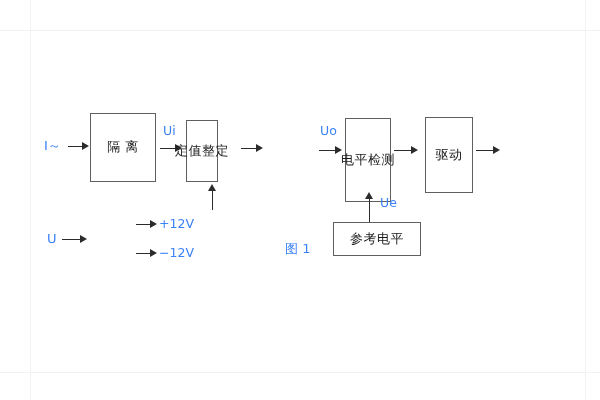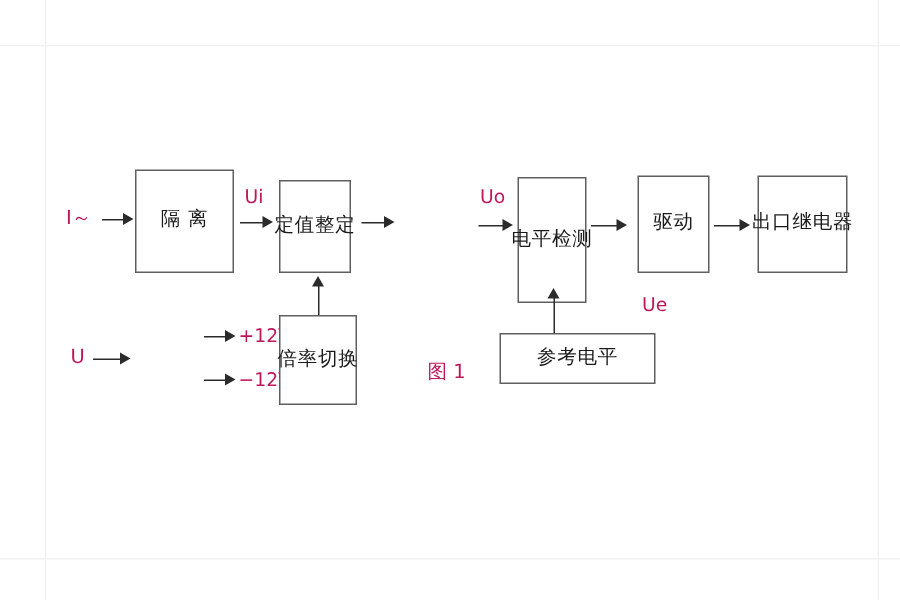--- a/index.html
+++ b/index.html
@@ -42,21 +42,21 @@
     color: #1a1a1a;
     font-size: 13px;
     line-height: 1.9;
     letter-spacing: 0.5px;
     white-space: nowrap;
   }
   .box .ln { display: block; }
 
   .label {
     position: absolute;
-    color: #be185d;
+    color: #3b82f6;
     font-size: 13px;
     white-space: nowrap;
     line-height: 1;
   }
   .label-sm { font-size: 12.5px; }
 
   
   .conn-h {
     position: absolute;
     height: 1px;
@@ -98,77 +98,69 @@
   <div class="head-r" style="left:82px; top:142px;"></div>
 
   <div class="box" style="left:90px; top:113px; width:66px; height:69px;">
     <span class="ln">隔 离</span>
   </div>
 
   <div class="label label-sm" style="left:163px; top:125px;">Ui</div>
   <div class="conn-h" style="left:160px; top:148px; width:17px;"></div>
   <div class="head-r" style="left:175px; top:144px;"></div>
 
-  <div class="box" style="left:186px; top:120px; width:48px; height:62px;">
+  <div class="box" style="left:186px; top:120px; width:32px; height:62px;">
     <span class="ln">定值</span>
     <span class="ln">整定</span>
   </div>
 
   <div class="conn-h" style="left:241px; top:148px; width:17px;"></div>
   <div class="head-r" style="left:256px; top:144px;"></div>
 
 
   <div class="label label-sm" style="left:320px; top:125px;">Uo</div>
   <div class="conn-h" style="left:319px; top:150px; width:18px;"></div>
   <div class="head-r" style="left:335px; top:146px;"></div>
 
   <div class="box" style="left:345px; top:118px; width:46px; height:84px;">
     <span class="ln">电平</span>
     <span class="ln">检测</span>
   </div>
 
   <div class="conn-h" style="left:394px; top:150px; width:19px;"></div>
   <div class="head-r" style="left:411px; top:146px;"></div>
 
-  <div class="box" style="left:425px; top:117px; width:48px; height:65px;">
+  <div class="box" style="left:425px; top:117px; width:48px; height:76px;">
     <span class="ln">驱动</span>
   </div>
 
   <div class="conn-h" style="left:476px; top:150px; width:19px;"></div>
   <div class="head-r" style="left:493px; top:146px;"></div>
 
-  <div class="box" style="left:505px; top:117px; width:60px; height:65px;">
-    <span class="ln">出口</span>
-    <span class="ln">继电器</span>
-  </div>
 
   <div class="label" style="left:47px; top:232px;">U</div>
   <div class="conn-h" style="left:62px; top:239px; width:20px;"></div>
   <div class="head-r" style="left:80px; top:235px;"></div>
 
 
   <div class="conn-h" style="left:136px; top:224px; width:17px;"></div>
   <div class="head-r" style="left:150px; top:220px;"></div>
   <div class="label label-sm" style="left:159px; top:218px;">+12V</div>
 
   <div class="conn-h" style="left:136px; top:253px; width:17px;"></div>
   <div class="head-r" style="left:150px; top:249px;"></div>
   <div class="label label-sm" style="left:159px; top:247px;">−12V</div>
 
-  <div class="box" style="left:186px; top:210px; width:52px; height:60px;">
-    <span class="ln">倍率</span>
-    <span class="ln">切换</span>
-  </div>
 
   <div class="conn-v" style="left:212px; top:190px; height:20px;"></div>
   <div class="head-u" style="left:208px; top:184px;"></div>
 
-  <div class="label label-sm" style="left:380px; top:197px;margin-left:48px;">Ue</div>
+  <div class="label label-sm" style="left:380px; top:197px;">Ue</div>
   <div class="conn-v" style="left:369px; top:198px; height:24px;"></div>
   <div class="head-u" style="left:365px; top:192px;"></div>
 
-  <div class="box" style="left:333px; top:222px; width:104px; height:34px;">
+  <div class="box" style="left:333px; top:222px; width:88px; height:34px;">
     <span class="ln">参考电平</span>
   </div>
 
   <div class="label" style="left:285px; top:242px;">图 1</div>
 
 </div>
 
 </body></html>

